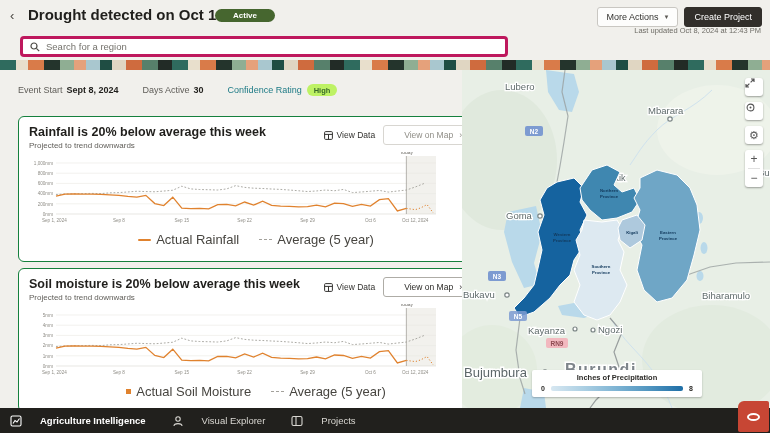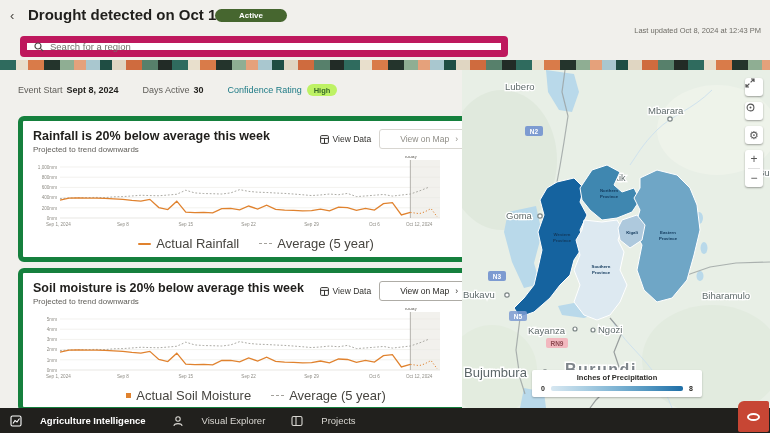--- a/index.html
+++ b/index.html
@@ -4,49 +4,49 @@
 <style>
   * { box-sizing: border-box; margin: 0; padding: 0; }
   html,body { width:770px; height:433px; }
   body { font-family:"Liberation Sans", sans-serif; background:#f1f0ec; }
   .app { position:relative; width:770px; height:433px; overflow:hidden; background:#f1f0ec; }
 
   
   .hdr { position:absolute; top:0; left:0; width:770px; height:33px; }
   .back { position:absolute; left:10px; top:8px; font-size:13px; color:#4c4a45; cursor:pointer; }
   .title { position:absolute; left:28px; top:6px; font-size:15px; font-weight:bold; color:#201f1c; }
-  .badge-active { position:absolute; left:215px; top:9px; background:#46662f; color:#fff; font-size:8px; font-weight:bold; padding:2px 24px; border-radius:8px; }
+  .badge-active { position:absolute; left:215px; top:9px; background:#46662f; color:#fff; font-size:8px; font-weight:bold; padding:2px 18px; border-radius:8px; }
   .hdr-btns { position:absolute; right:8px; top:7px; display:flex; gap:6px; }
   .btn-more { background:#fdfdfc; border:1px solid #c9c7c2; border-radius:3px; font-size:9px; color:#33322f; padding:4px 8px; display:flex; align-items:center; gap:5px; }
   .btn-create { background:#322f2b; border:1px solid #322f2b; border-radius:3px; font-size:9px; color:#fff; padding:4px 9px; }
   .caret { font-size:6px; color:#5c5a55; }
   .last-upd { position:absolute; right:9px; top:26px; font-size:7.5px; color:#6e6c66; }
 
   
   .search-row { position:absolute; top:33px; left:0; width:770px; height:27px; }
-  .search-box { position:absolute; left:20px; top:3px; width:488px; height:21px; background:#fff; border:7px solid #be185d; border-radius:4px; display:flex; align-items:center; padding:0 7px; gap:6px; }
+  .search-box { position:absolute; left:20px; top:3px; width:488px; height:21px; background:#fff; border:3px solid #be185d; border-radius:4px; display:flex; align-items:center; padding:0 7px; gap:6px; }
   .search-box input { border:none; outline:none; flex:1; font-size:9.5px; color:#333; font-family:"Liberation Sans",sans-serif; background:transparent; }
   .search-box input::placeholder { color:#74726c; }
 
   
   .deco { position:absolute; top:60px; left:0; width:770px; height:10px;
     background:repeating-linear-gradient(90deg,
       #2f6b5e 0 16px,#e8dfcc 16px 28px,#d97b49 28px 44px,#24342c 44px 60px,
       #8fae93 60px 74px,#e5a17b 74px 86px,#a9c7cf 86px 100px,#1f4d43 100px 112px,
       #e0d6c2 112px 126px,#cf6b3e 126px 142px,#57806b 142px 158px,#222b26 158px 172px); }
 
   
   .left { position:absolute; top:70px; left:0; width:462px; height:338px; background:#f1f0ec; }
   .meta { position:absolute; top:14px; left:18px; display:flex; gap:24px; align-items:center; font-size:9px; }
   .meta .lbl { color:#5f5d58; }
   .meta .val { color:#201f1c; font-weight:bold; margin-left:4px; }
   .meta .conf { color:#1d7a85; }
   .badge-high { background:#bef264; color:#3a6b2a; font-size:7.5px; font-weight:bold; padding:1.5px 7px; border-radius:8px; margin-left:5px; }
 
-  .card { position:absolute; left:18px; width:476px; background:#fff; border:5px solid #15803d; border-radius:6px; padding:8px 10px 4px 10px; }
+  .card { position:absolute; left:18px; width:476px; background:#fff; border:1px solid #15803d; border-radius:6px; padding:8px 10px 4px 10px; }
   .card1 { top:46px; height:146px; }
   .card2 { top:198px; height:144px; }
   .card-head { display:flex; justify-content:space-between; align-items:flex-start; }
   .card-title { font-size:12.5px; font-weight:bold; color:#201f1c; }
   .card-sub { font-size:8px; color:#5f5d58; margin-top:2px; }
   .card-actions { display:flex; align-items:center; gap:8px; }
   .view-data { display:flex; align-items:center; gap:4px; font-size:8.5px; color:#33322f; cursor:pointer; white-space:nowrap; }
   .view-map { display:flex; align-items:center; gap:6px; font-size:8.5px; padding:4px 20px; border-radius:3px; cursor:pointer; white-space:nowrap; }
   .view-map.muted { color:#8f8d86; border:1px solid #d8d6d1; }
   .view-map.normal { color:#2b2a27; border:1px solid #aeaca6; }
@@ -82,20 +82,29 @@
 </style>
 </head>
 <body>
 
 <div class="app">
 
   <div class="hdr">
     <span class="back">‹</span>
     <span class="title">Drought detected on Oct 10</span>
     <span class="badge-active">Active</span>
+    <div class="hdr-btns">
+      <div class="btn-more">
+        <span>More Actions</span>
+        <span class="caret">▼</span>
+      </div>
+      <div class="btn-create">
+        <span>Create Project</span>
+      </div>
+    </div>
     <div class="last-upd">Last updated Oct 8, 2024 at 12:43 PM</div>
   </div>
 
   <div class="search-row">
     <div class="search-box">
       <svg width="10" height="10" viewBox="0 0 10 10">
         <circle cx="4" cy="4" r="3" fill="none" stroke="#4c4a45" stroke-width="1.2"></circle>
         <line x1="6.4" y1="6.4" x2="9.2" y2="9.2" stroke="#4c4a45" stroke-width="1.2"></line>
       </svg>
       <input type="text" placeholder="Search for a region" style="">

